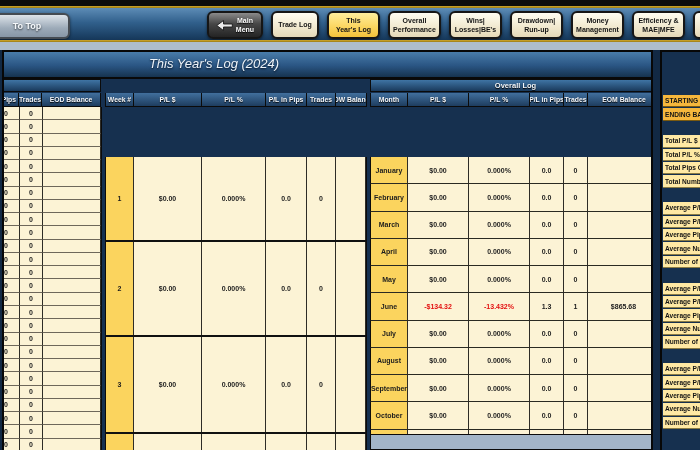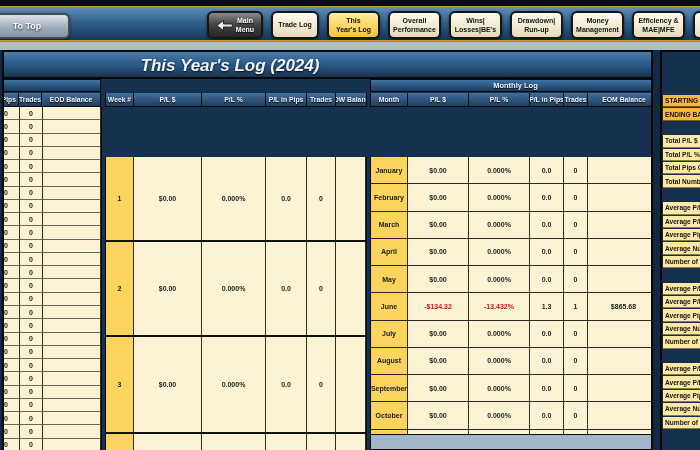--- a/index.html
+++ b/index.html
@@ -27,22 +27,22 @@
   .tab.active{background:linear-gradient(#ffee9c,#fbd763 55%,#f3c23a);}
   .tab.dark{background:linear-gradient(#8b8b8b,#474747 45%,#242424);color:#fff;gap:3px;}
   .tab.dark span{text-shadow:0 1px 1px #000;}
   .arrow-icon{flex:0 0 auto;display:block;}
 
   
   .main-panel{position:absolute;left:2px;top:50px;width:651px;height:400px;
     background:#16304f;border:2px solid #070707;border-bottom:none;box-sizing:border-box;overflow:hidden;}
   .panel-title-band{position:absolute;left:0;top:0;width:100%;height:25px;
     background:linear-gradient(#497caa,#2a5583 55%,#16334f);border-bottom:2px solid #090909;}
-  .page-title{position:absolute;left:226px;top:4px;transform:translateX(-50%);
-    color:#eef4fa;font-size:17px;font-weight:bold;font-style:italic;white-space:nowrap;
+  .page-title{position:absolute;left:210px;top:4px;transform:translateX(-50%);
+    color:#eef4fa;font-size:13px;font-weight:normal;font-style:italic;white-space:nowrap;
     text-shadow:0 1px 2px #061120;}
 
   .band{position:absolute;height:13px;background:linear-gradient(#3f74a4,#1a3a5c);
     border:1px solid #0b0b0b;color:#f2f6fa;font-size:7.5px;font-weight:bold;
     display:flex;align-items:center;justify-content:center;text-shadow:0 1px 1px #000;box-sizing:border-box;}
   .hrow{position:absolute;height:14px;display:grid;box-sizing:border-box;border:1px solid #0b0b0b;border-top:none;}
   .hcell{background:linear-gradient(#416f9d,#1e3d5f);color:#f4f7fb;font-size:6.8px;font-weight:bold;
     display:flex;align-items:center;justify-content:center;border-right:1px solid #0b0b0b;
     text-shadow:0 1px 1px #000;overflow:hidden;white-space:nowrap;}
   .hcell:last-child{border-right:none;}
@@ -259,21 +259,21 @@
         <div class="wgroup" style="top: 382px; height: 68px;">
           <div class="cell gold">4</div>
           <div class="cell">$0.00</div>
           <div class="cell">0.000%</div>
           <div class="cell">0.0</div>
           <div class="cell">0</div>
           <div class="cell"></div>
         </div>
       </div>
 
-    <div class="band" style="left:366px;top:27px;width:291px;">Monthly Log</div>
+    <div class="band" style="left:366px;top:27px;width:291px;">Overall Log</div>
     <div class="hrow" style="left:366px;top:41px;width:291px;grid-template-columns:37px 61px 61px 34px 24px 1fr;">
         <div class="hcell">Month</div>
         <div class="hcell">P/L $</div>
         <div class="hcell">P/L %</div>
         <div class="hcell">P/L in Pips</div>
         <div class="hcell">Trades</div>
         <div class="hcell">EOM Balance</div>
       </div>
     <div id="monthly-body">
         <div class="mrow" style="top: 105px;">

